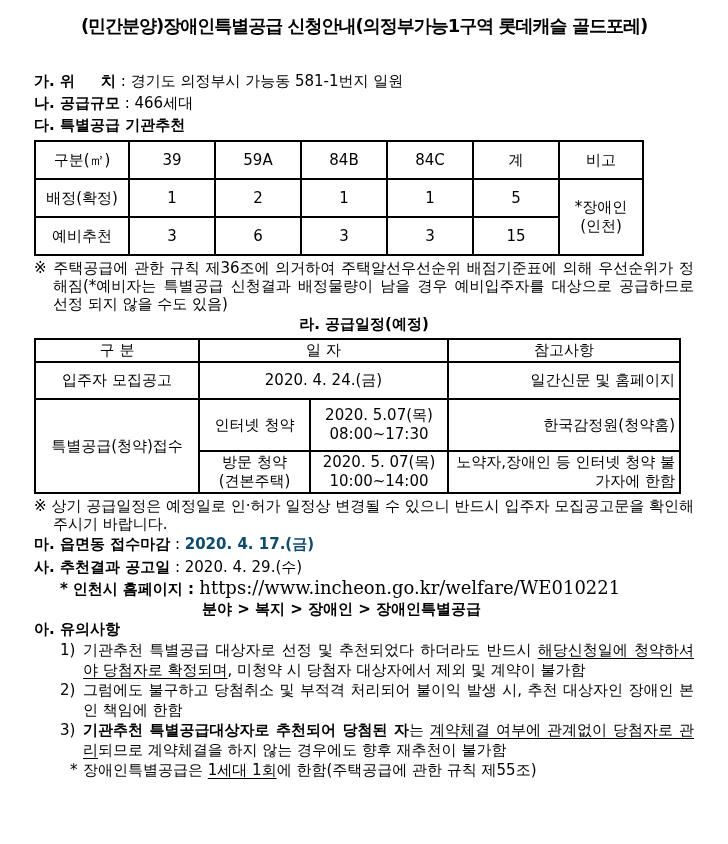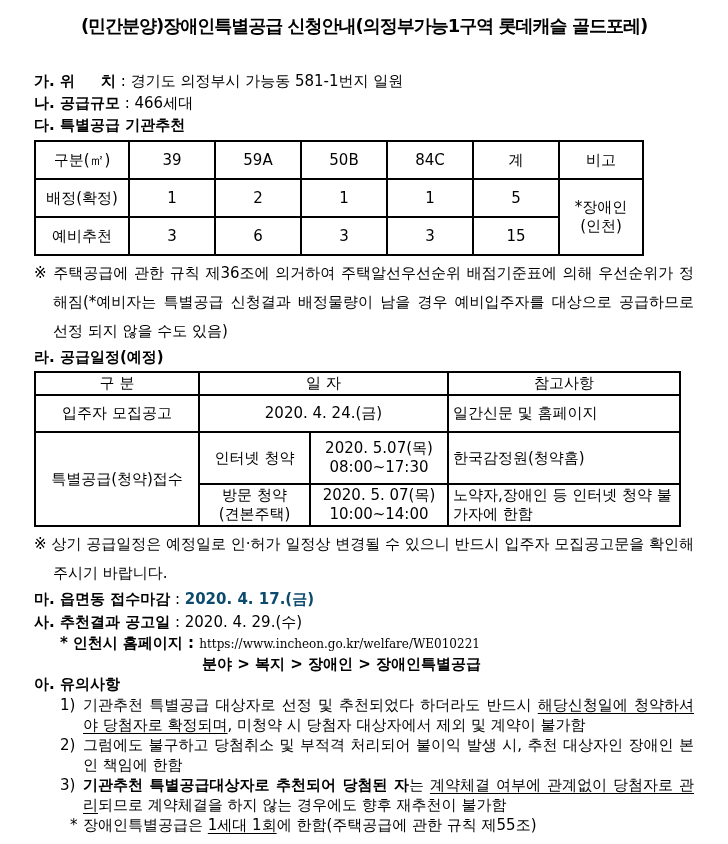--- a/index.html
+++ b/index.html
@@ -24,40 +24,40 @@
 
   .info-line { line-height: 22px; }
 
   table { border-collapse: collapse; table-layout: fixed; }
   th, td {
     border: 2px solid #000; text-align: center; vertical-align: middle;
     padding: 1px 4px; font-weight: normal; font-size: 15px; line-height: 19px;
     overflow: hidden;
   }
   .prelines { white-space: pre-line; }
-  .left { text-align: left; }
+  .left { text-align: right; }
 
   .t1 { width: 608px; margin-top: 4px; }
   .t1 tr { height: 38px; }
 
   .sec-note {
-    margin: 3px 0 0 0; text-align: justify; line-height: 29px;
+    margin: 3px 0 0 0; text-align: justify; line-height: 18px;
     padding-left: 19px; text-indent: -19px;
   }
-  .heading { font-weight: bold; line-height: 21px; margin-top: 1px; }
+  .heading { font-weight: bold; line-height: 21px; margin-top: 1px; text-align: center; }
 
   .t2 { width: 645px; margin-top: 3px; }
   .t2 .r-head { height: 20px; }
   .t2 .r-1 { height: 37px; }
   .t2 .r-2 { height: 52px; }
   .t2 .r-3 { height: 38px; }
 
   .contact-line { line-height: 22.5px; }
   .homepage-line { line-height: 20px; margin-left: 26px; }
-  .homepage-url { font-family: "DejaVu Serif", "Liberation Serif", serif; font-size: 12px; }
+  .homepage-url { font-family: "DejaVu Serif", "Liberation Serif", serif; font-size: 18px; }
   .path-line { line-height: 20px; margin-left: 168px; font-weight: bold; }
 
   .notice-heading { font-weight: bold; line-height: 21px; }
   .nitem { display: flex; margin-left: 26px; line-height: 20px; }
   .nitem .num { width: 23px; flex: none; }
   .nitem .ntext { flex: 1; text-align: justify; }
   .nitem-star { margin-left: 36px; }
   .nitem-star .num { width: 13px; }
 </style>
 </head>
@@ -85,21 +85,21 @@
       <col style="width:86px">
         <col style="width:86px">
         <col style="width:86px">
       <col style="width:84px">
     </colgroup>
     <tbody>
         <tr>
       <th>구분(㎡)</th>
       <th>39</th>
       <th>59A</th>
-      <th>50B</th>
+      <th>84B</th>
       <th>84C</th>
       <th>계</th>
       <th>비고</th>
     </tr>
     <tr>
       <td>배정(확정)</td>
       <td>1</td>
       <td>2</td>
       <td>1</td>
       <td>1</td>

